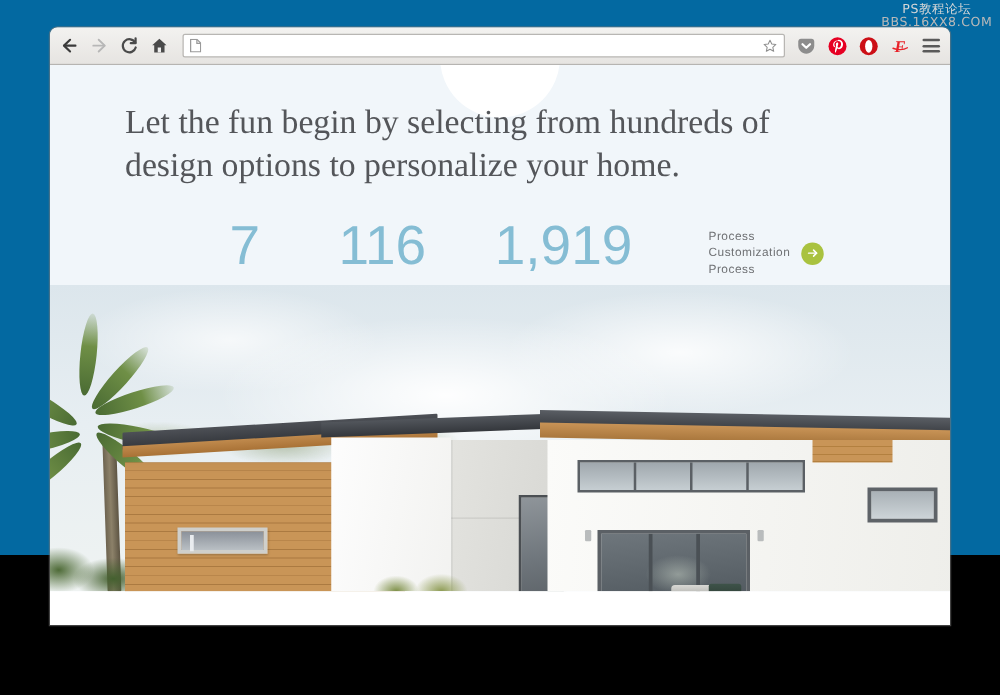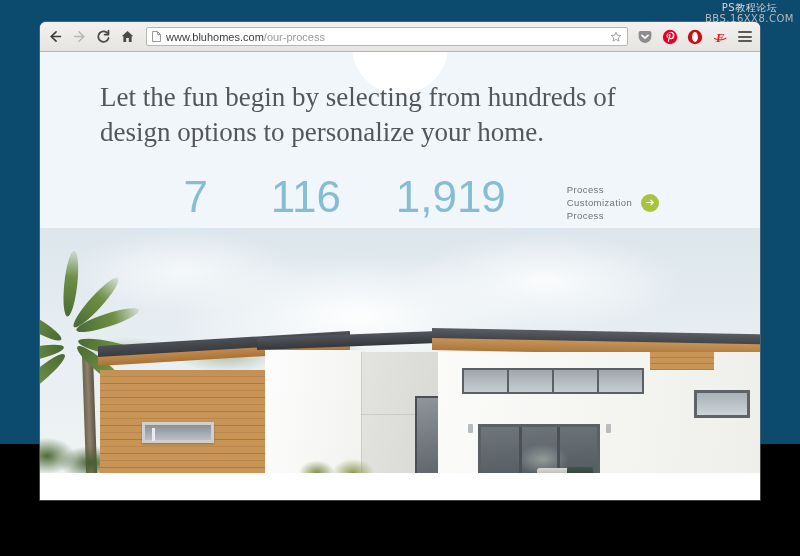--- a/index.html
+++ b/index.html
@@ -2,21 +2,21 @@
 <html><head>
 <meta charset="utf-8">
 <style>
   * { box-sizing: border-box; margin: 0; padding: 0; }
   html, body {
     width: 800px; height: 556px;
     background: #000;
     font-family: "Liberation Sans", sans-serif;
     overflow: hidden;
   }
-  #root { position: relative; width: 800px; height: 444px; background: #0c4a6e; }
+  #root { position: relative; width: 800px; height: 444px; background: #0369a1; }
 
   
   .watermark {
     position: absolute; top: 2px; right: 6px;
     text-align: center; line-height: 11px;
     font-family: "DejaVu Sans", sans-serif;
     pointer-events: none; z-index: 50;
   }
   .wm-line1 { font-size: 10px; color: #d8d8d8; letter-spacing: .5px; }
   .wm-line2 { font-size: 10px; color: #b9b9b9; letter-spacing: .5px; }
@@ -351,21 +351,20 @@
           <path d="M8 2.2 1.9 7.6h1.7v6.2h8.8V7.6h1.7z" fill="#4a4a4a"></path>
           <rect x="6.6" y="9.6" width="2.8" height="4.2" fill="#ededed"></rect>
         </svg>
       </span>
 
       <div class="urlbar">
         <svg class="page-glyph" viewBox="0 0 9 11" aria-hidden="true">
           <path d="M.5.5h5l3 3v7h-8z" fill="#fff" stroke="#9a9a9a"></path>
           <path d="M5.5.6v3h3" fill="none" stroke="#9a9a9a"></path>
         </svg>
-        <span class="url"><span>www.bluhomes.com</span><span class="path">/our-process</span></span>
         <svg class="star" viewBox="0 0 16 16" aria-hidden="true">
           <path d="M8 1.6l1.9 4 4.4.5-3.3 3 .95 4.3L8 11.2l-3.95 2.2L5 9.1 1.7 6.1l4.4-.5z" fill="none" stroke="#8d8d8d" stroke-width="1.1" stroke-linejoin="round"></path>
         </svg>
       </div>
 
       <div class="ext-icons">
         <svg class="ext" viewBox="0 0 16 16" aria-hidden="true">
           <path d="M1.6 4.2c0-1.3.9-2.2 2.2-2.2h8.4c1.3 0 2.2.9 2.2 2.2v3.1c0 3.6-2.8 6.6-6.4 6.6S1.6 10.9 1.6 7.3z" fill="#8d8d8d"></path>
           <path d="M5 6.4 8 9.2l3-2.8" fill="none" stroke="#fff" stroke-width="1.8" stroke-linecap="round" stroke-linejoin="round"></path>
         </svg>

